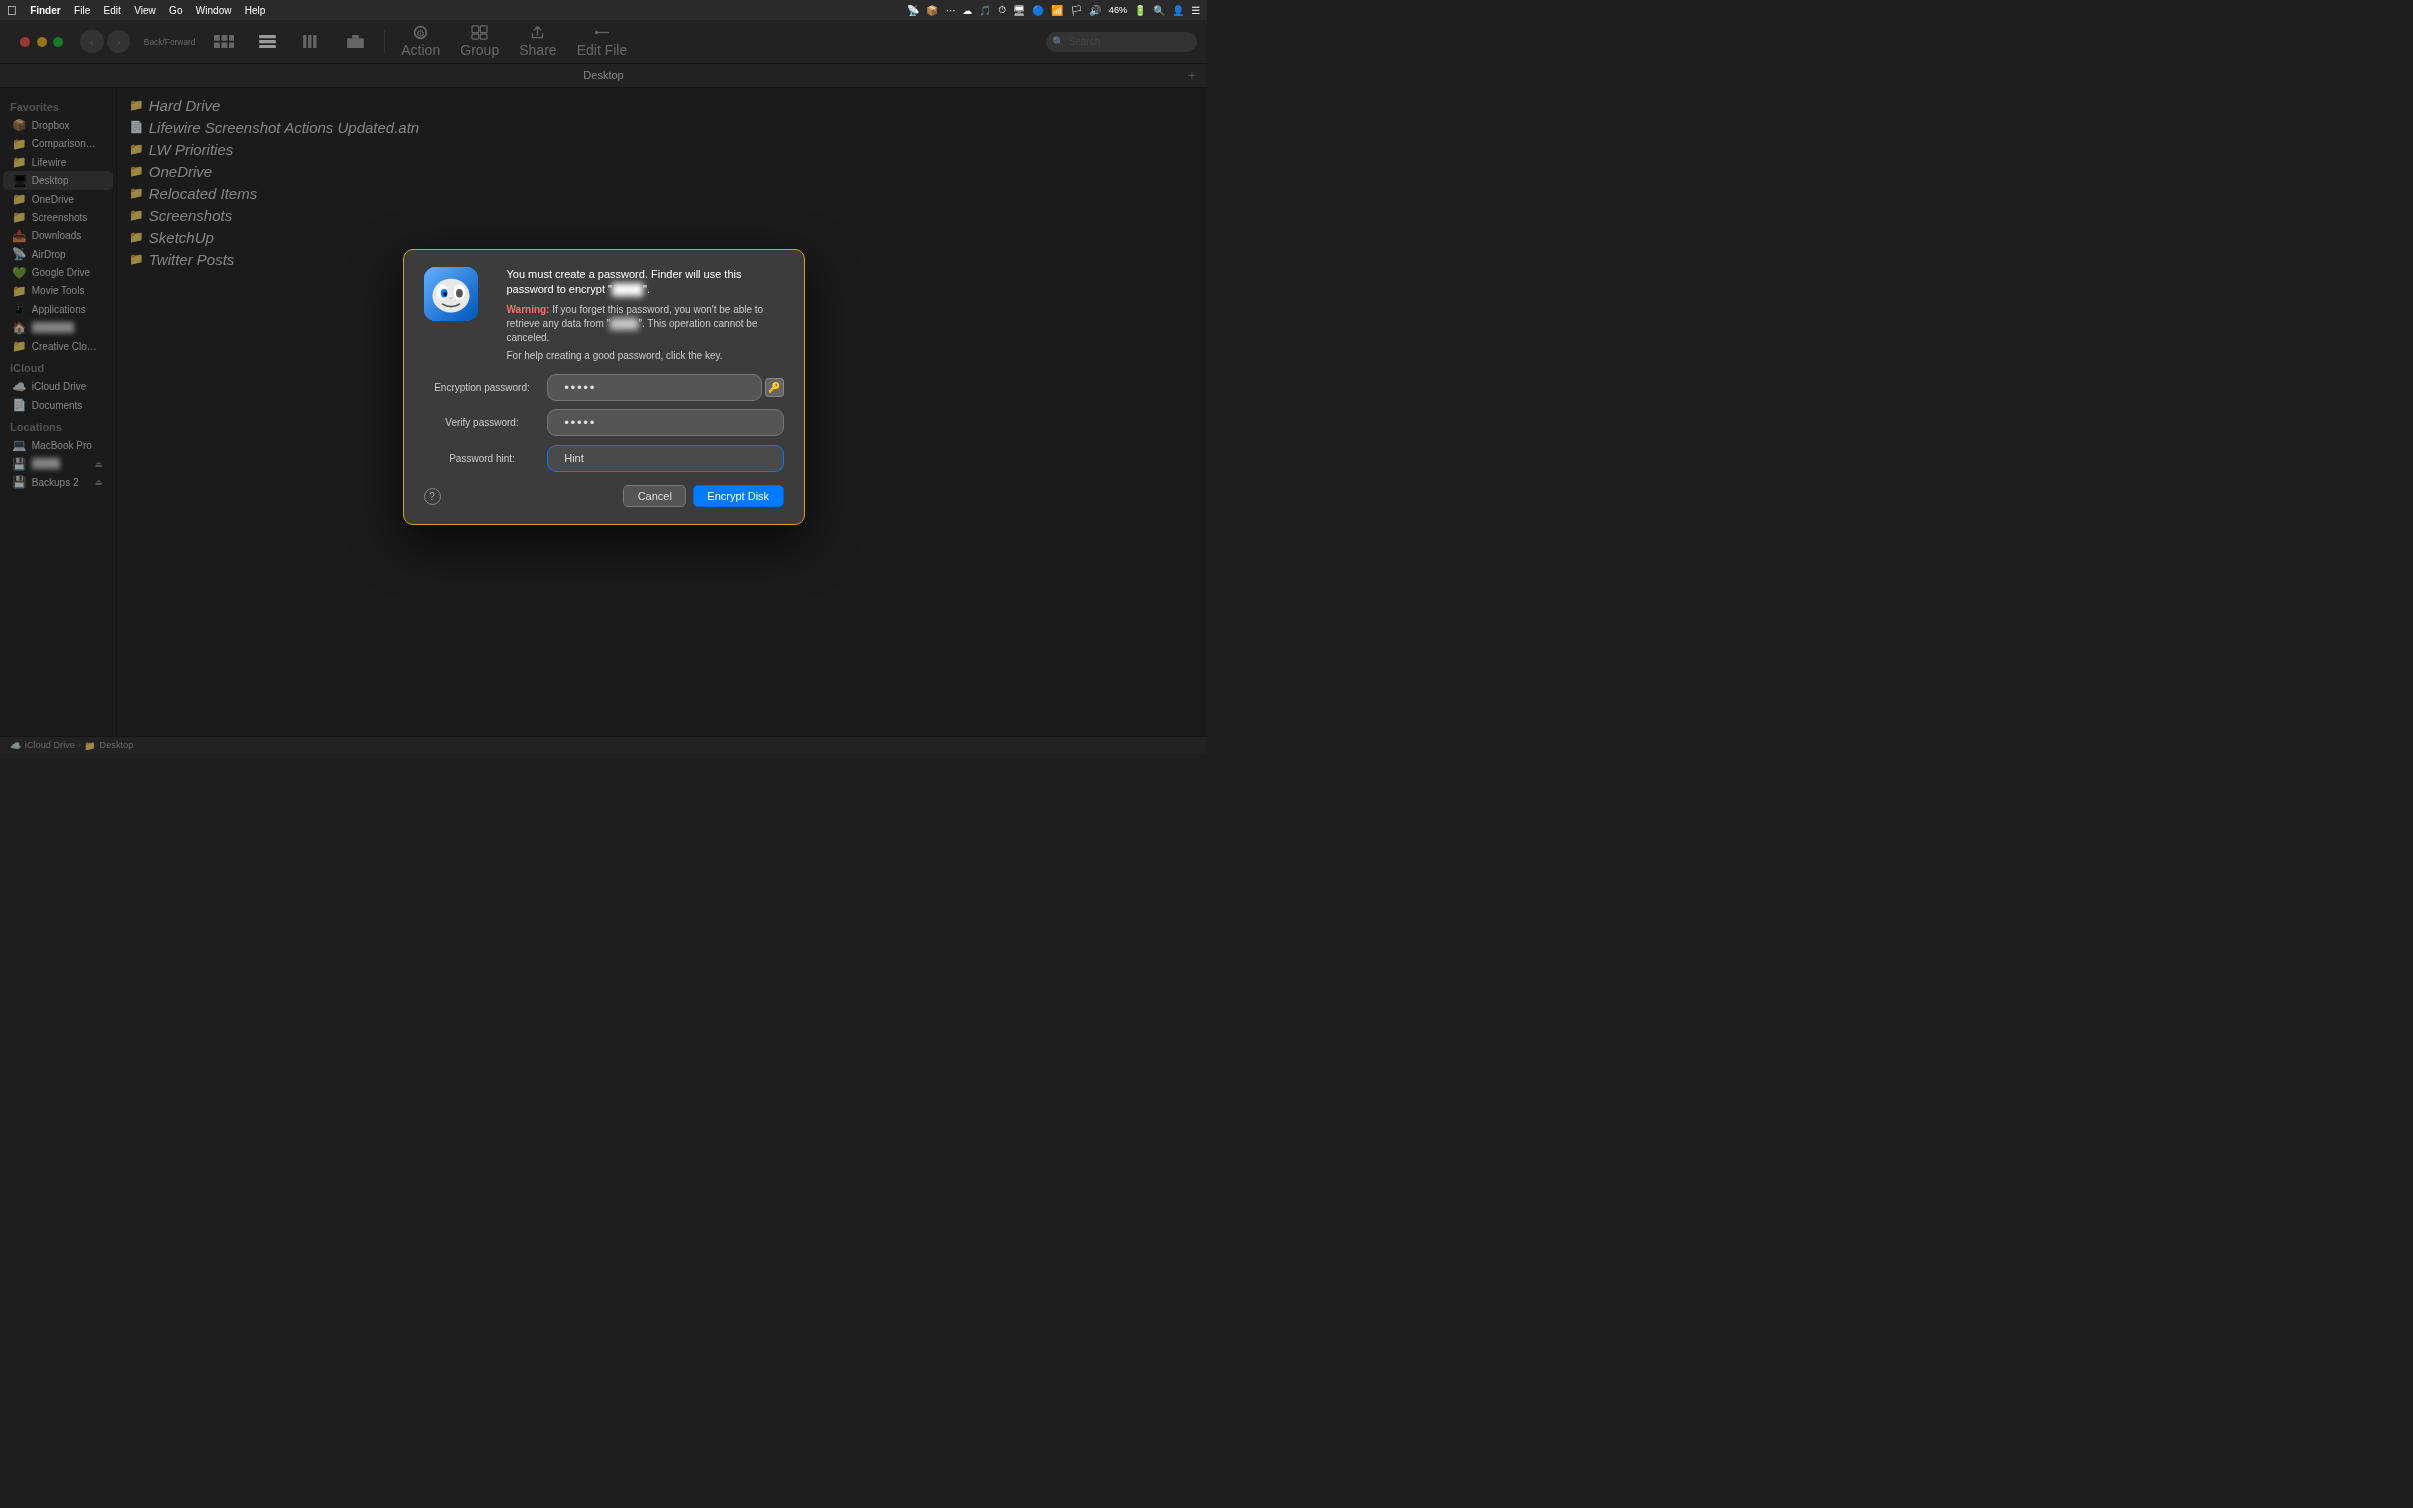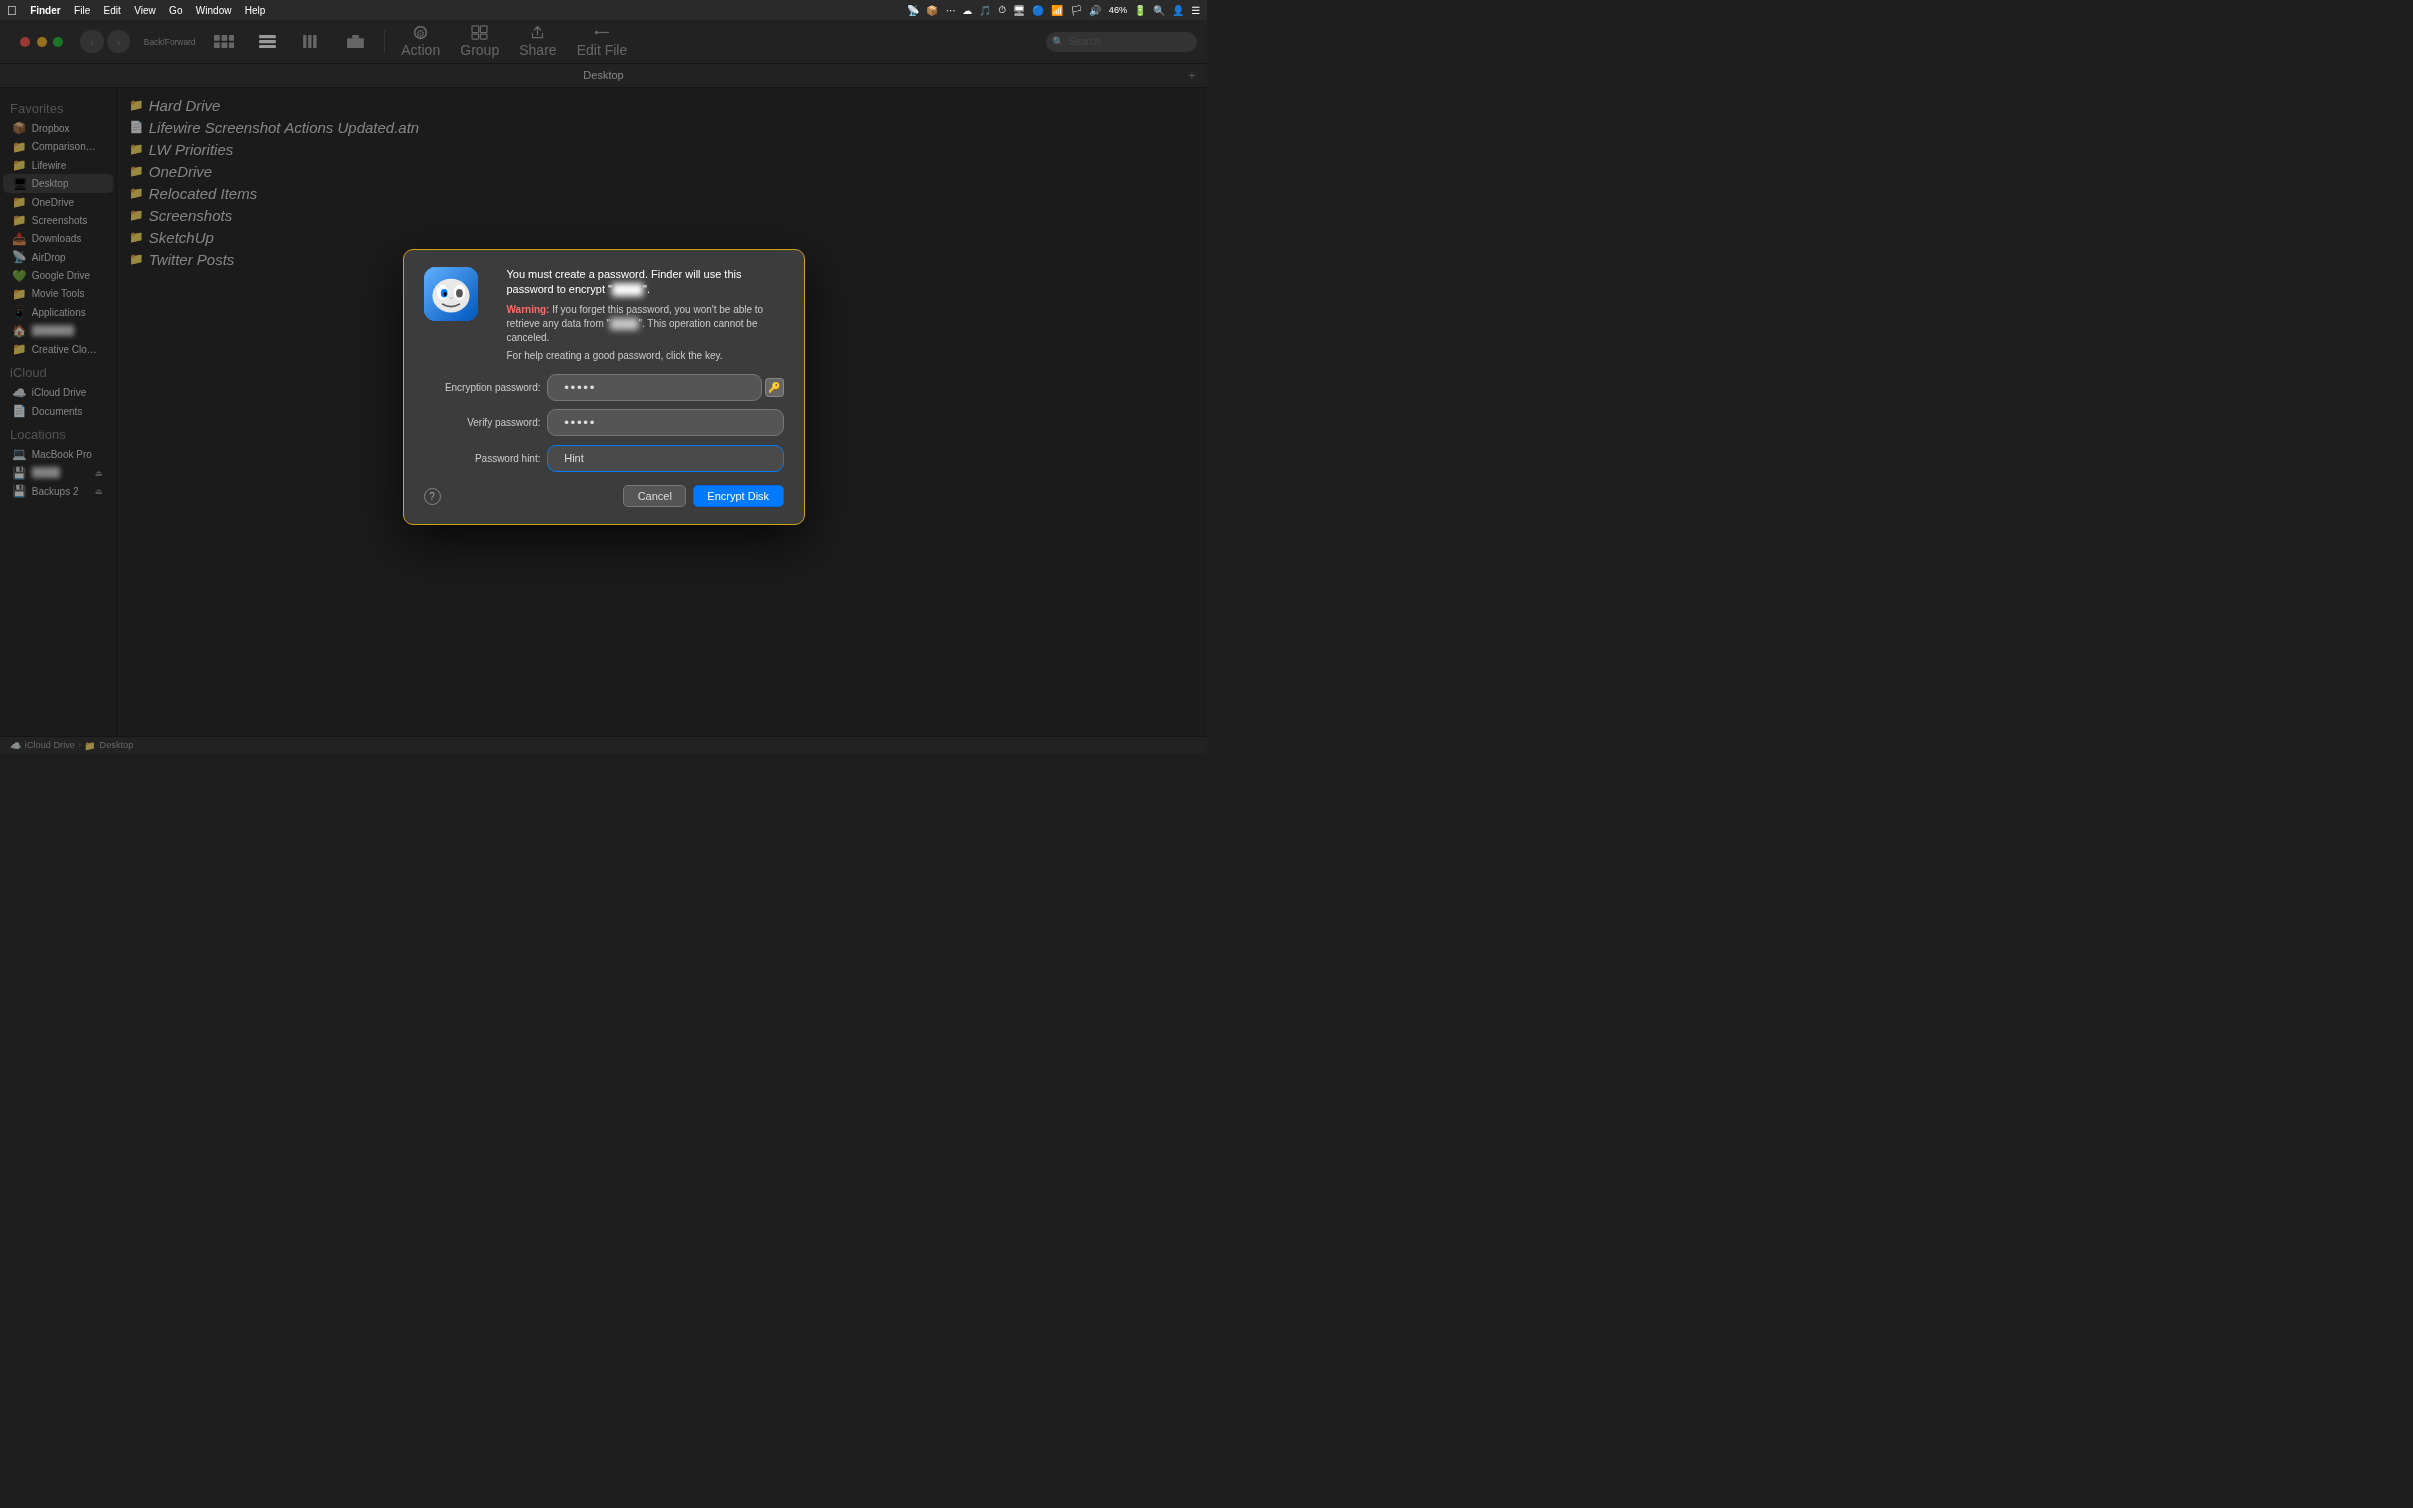--- a/index.html
+++ b/index.html
@@ -193,23 +193,23 @@
     
     .sidebar {
       width: 117px;
       background: #2d2d2d;
       border-right: 0.8px solid #222;
       overflow-y: auto;
       padding: 6.7px 0;
       flex-shrink: 0;
     }
     .sidebar-section-header {
-      font-size: 13px;
+      font-size: 11px;
       color: #888;
-      font-weight: 400;
+      font-weight: 700;
       padding: 6.7px 10px 3.4px 10px;
       text-transform: none;
     }
     .sidebar-item {
       display: flex;
       align-items: center;
       gap: 5px;
       padding: 2.5px 10px;
       cursor: pointer;
       border-radius: 5px;
@@ -350,21 +350,21 @@
     
     .form-row {
       display: flex;
       align-items: center;
       margin: 8.4px 0;
       gap: 6.7px;
     }
     .form-label {
       font-size: 10px;
       color: #ccc;
-      text-align: right;
+      text-align: center;
       width: 117px;
       flex-shrink: 0;
     }
     .form-input-wrap {
       display: flex;
       align-items: center;
       gap: 3.4px;
       flex: 1;
     }
     .form-input {

